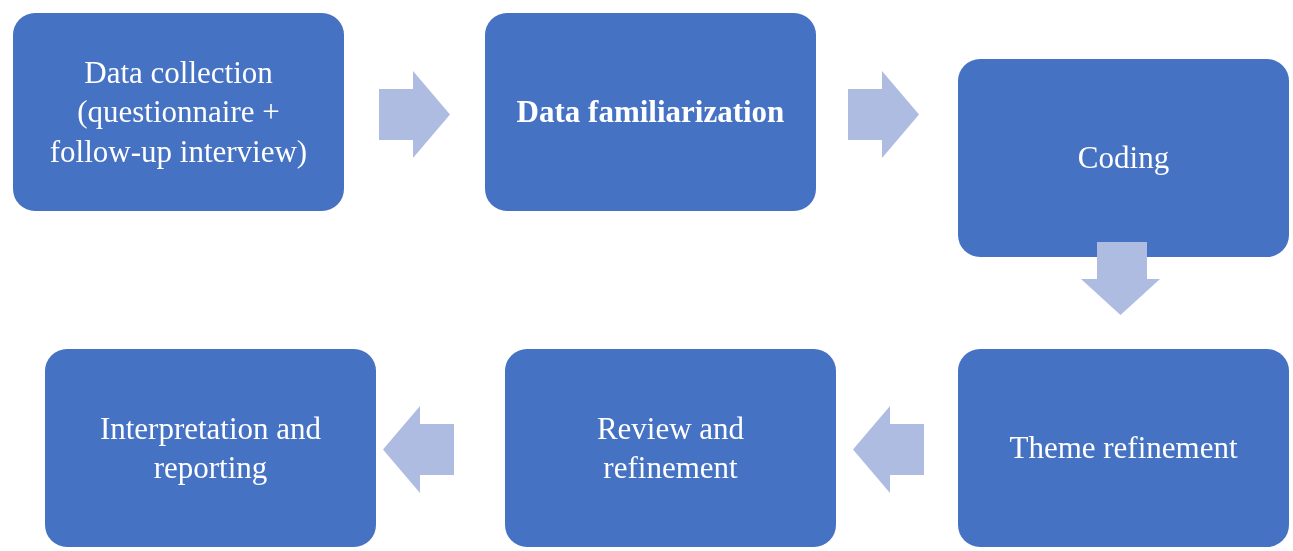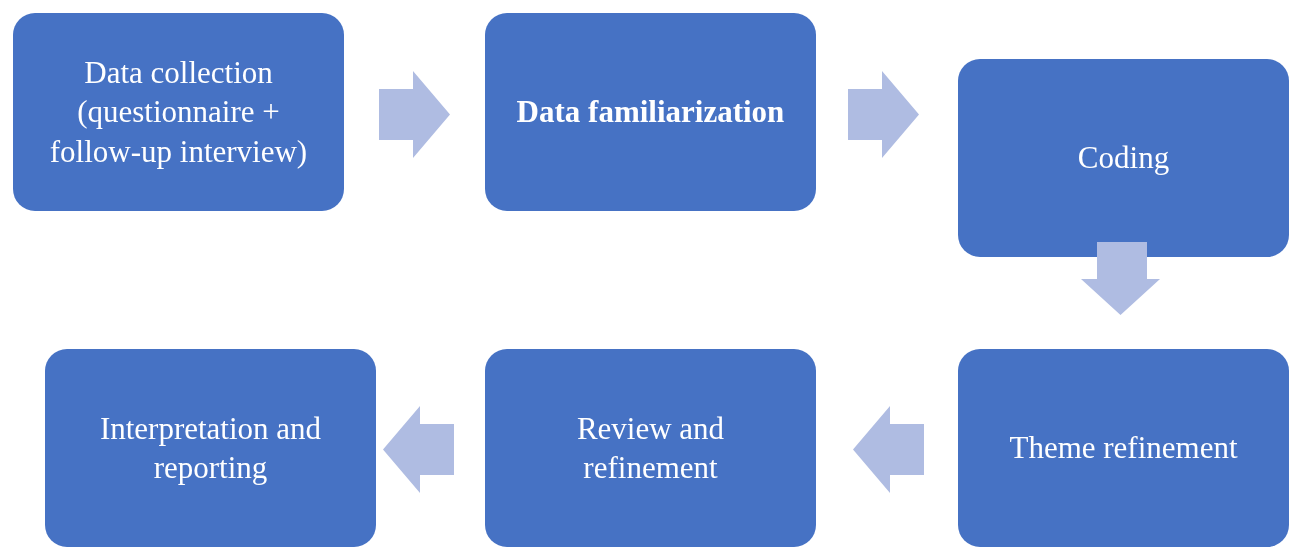--- a/index.html
+++ b/index.html
@@ -31,21 +31,21 @@
   }
   .step-label {
     font-size: 31px;
     line-height: 1.26;
     white-space: pre-line;
   }
   .b1 { left: 13px;  top: 13px;  }
   .b2 { left: 485px; top: 13px; font-weight: bold;  }
   .b3 { left: 958px; top: 13px; margin-top: 46px;  }
   .b4 { left: 958px; top: 349px; }
-  .b5 { left: 485px; top: 349px; }
+  .b5 { left: 505px; top: 349px; }
   .b6 { left: 13px;  top: 349px; margin-left: 32px; }
   .arrow {
     position: absolute;
     display: block;
   }
   .ar1 { left: 379px;  top: 71px;  }
   .ar2 { left: 848px;  top: 71px;  }
   .ad  { left: 1081px; top: 242px; }
   .al1 { left: 853px;  top: 406px; }
   .al2 { left: 383px;  top: 406px; }

